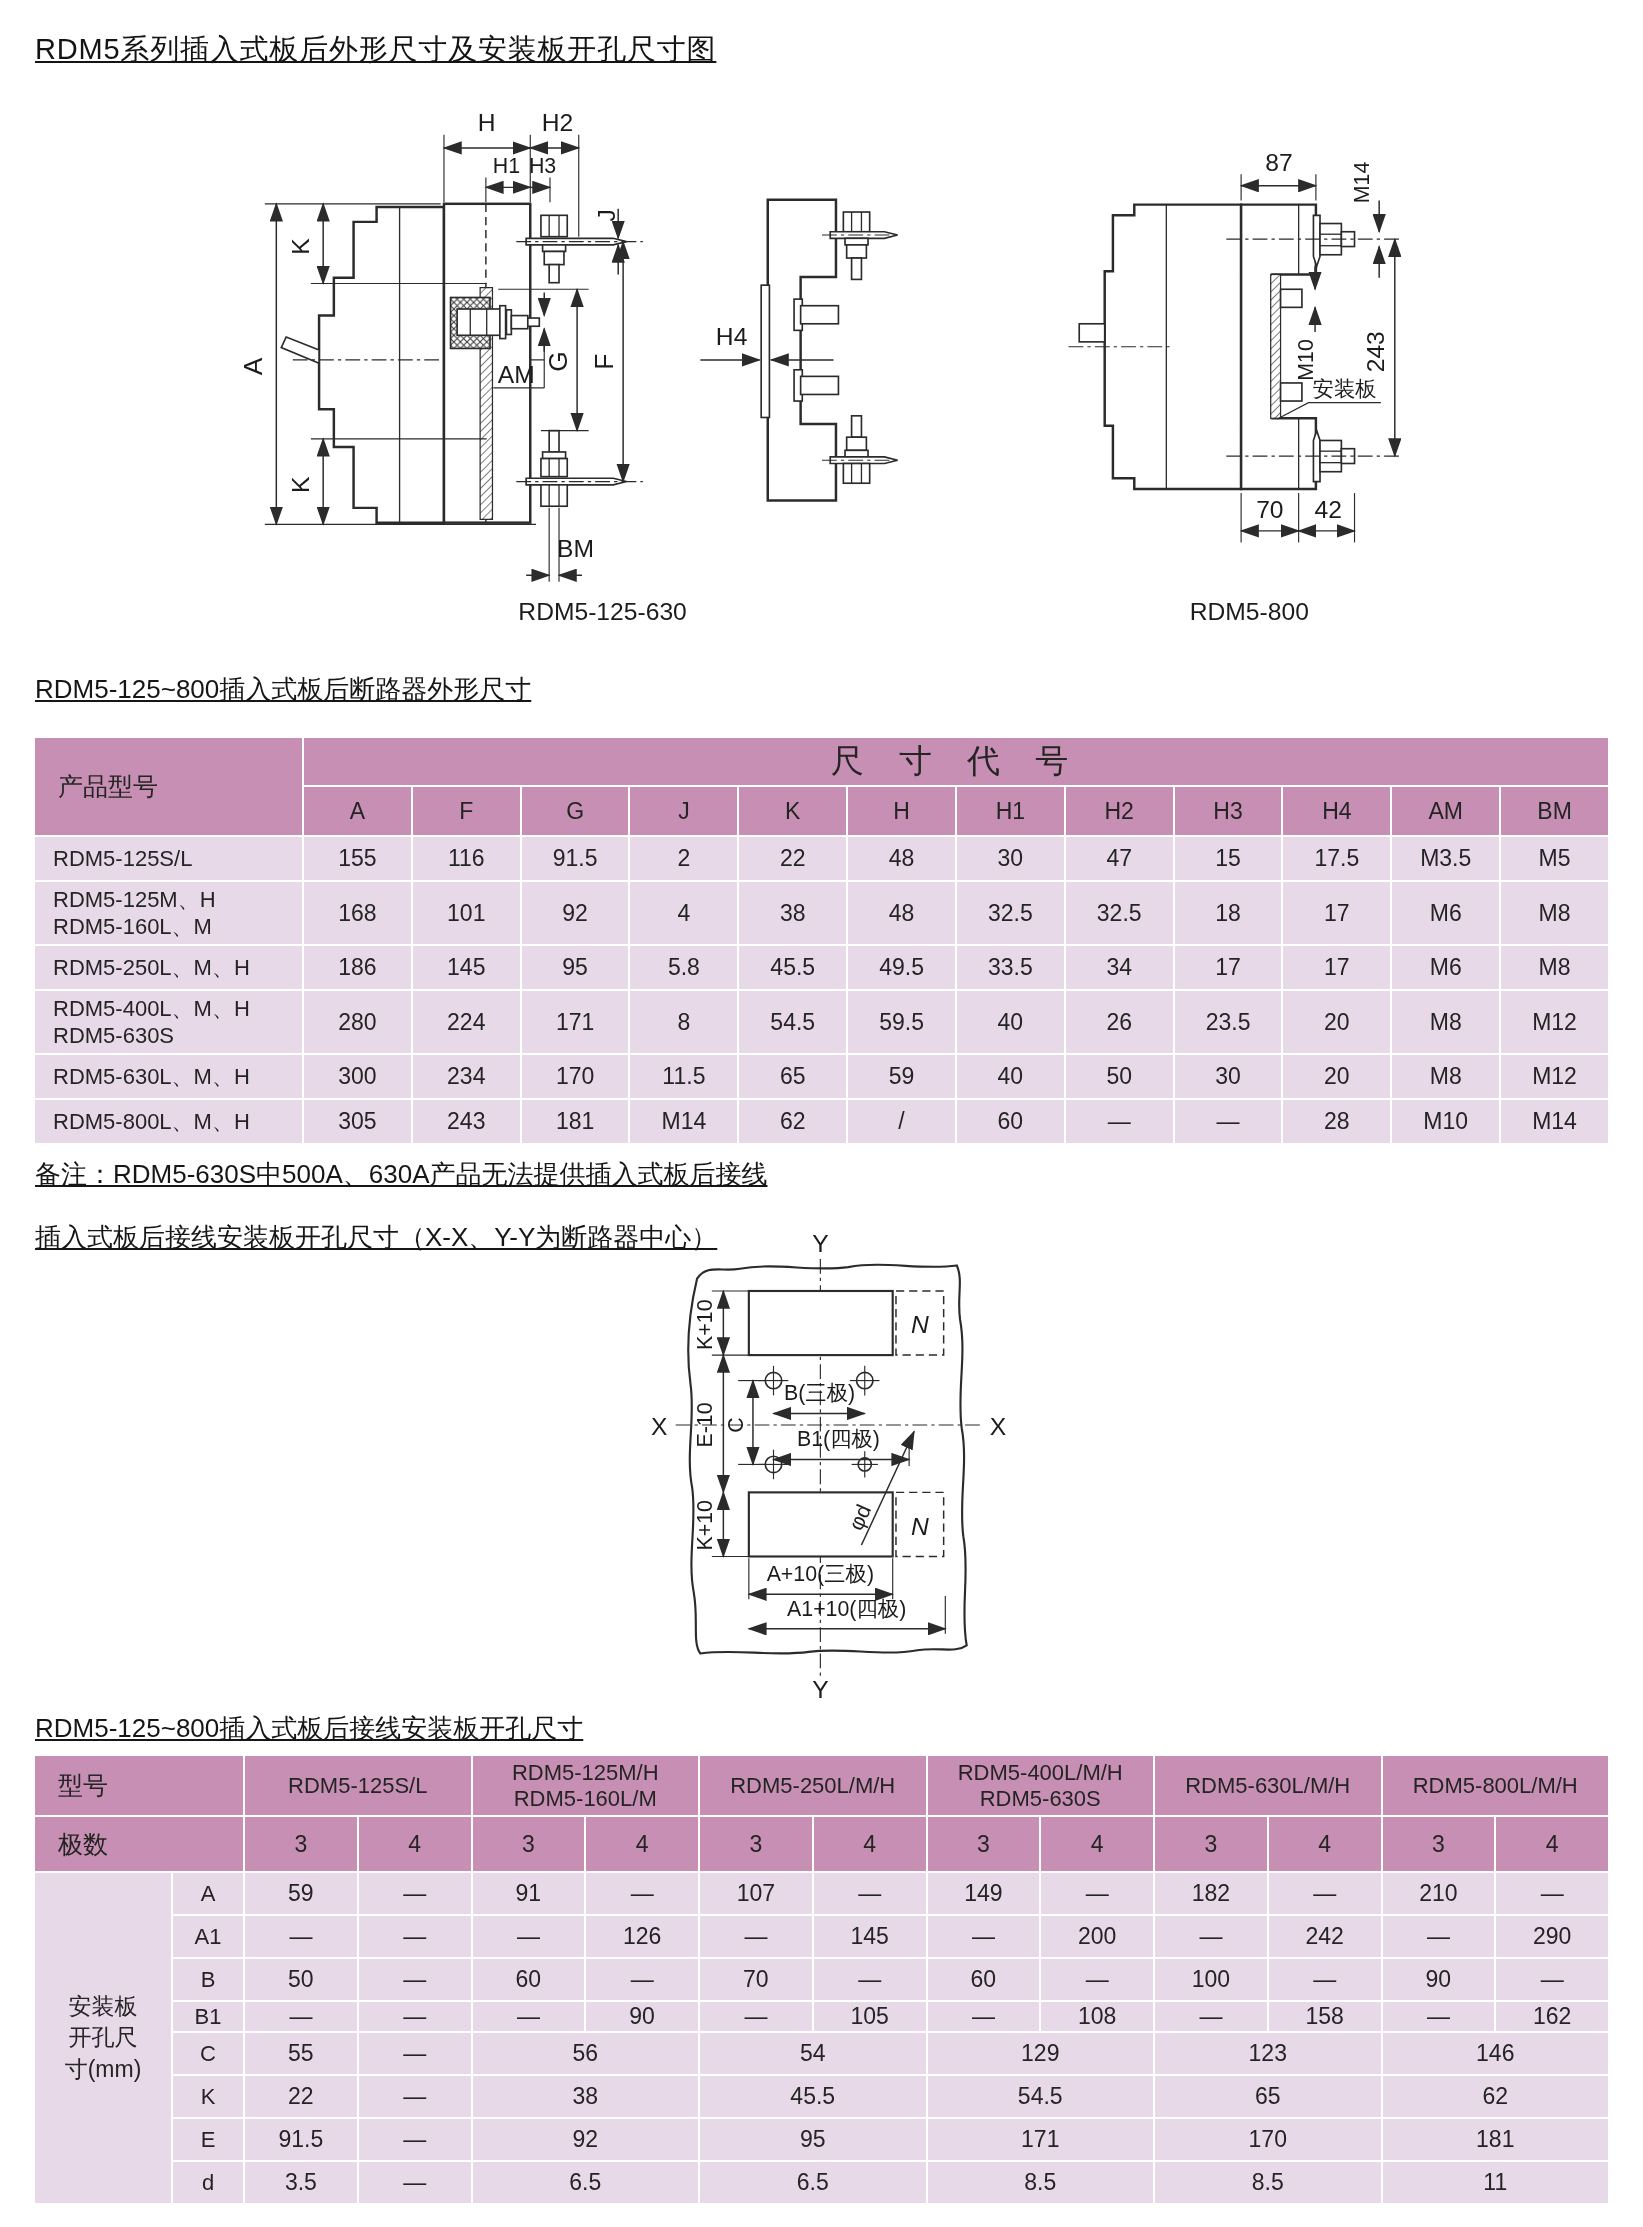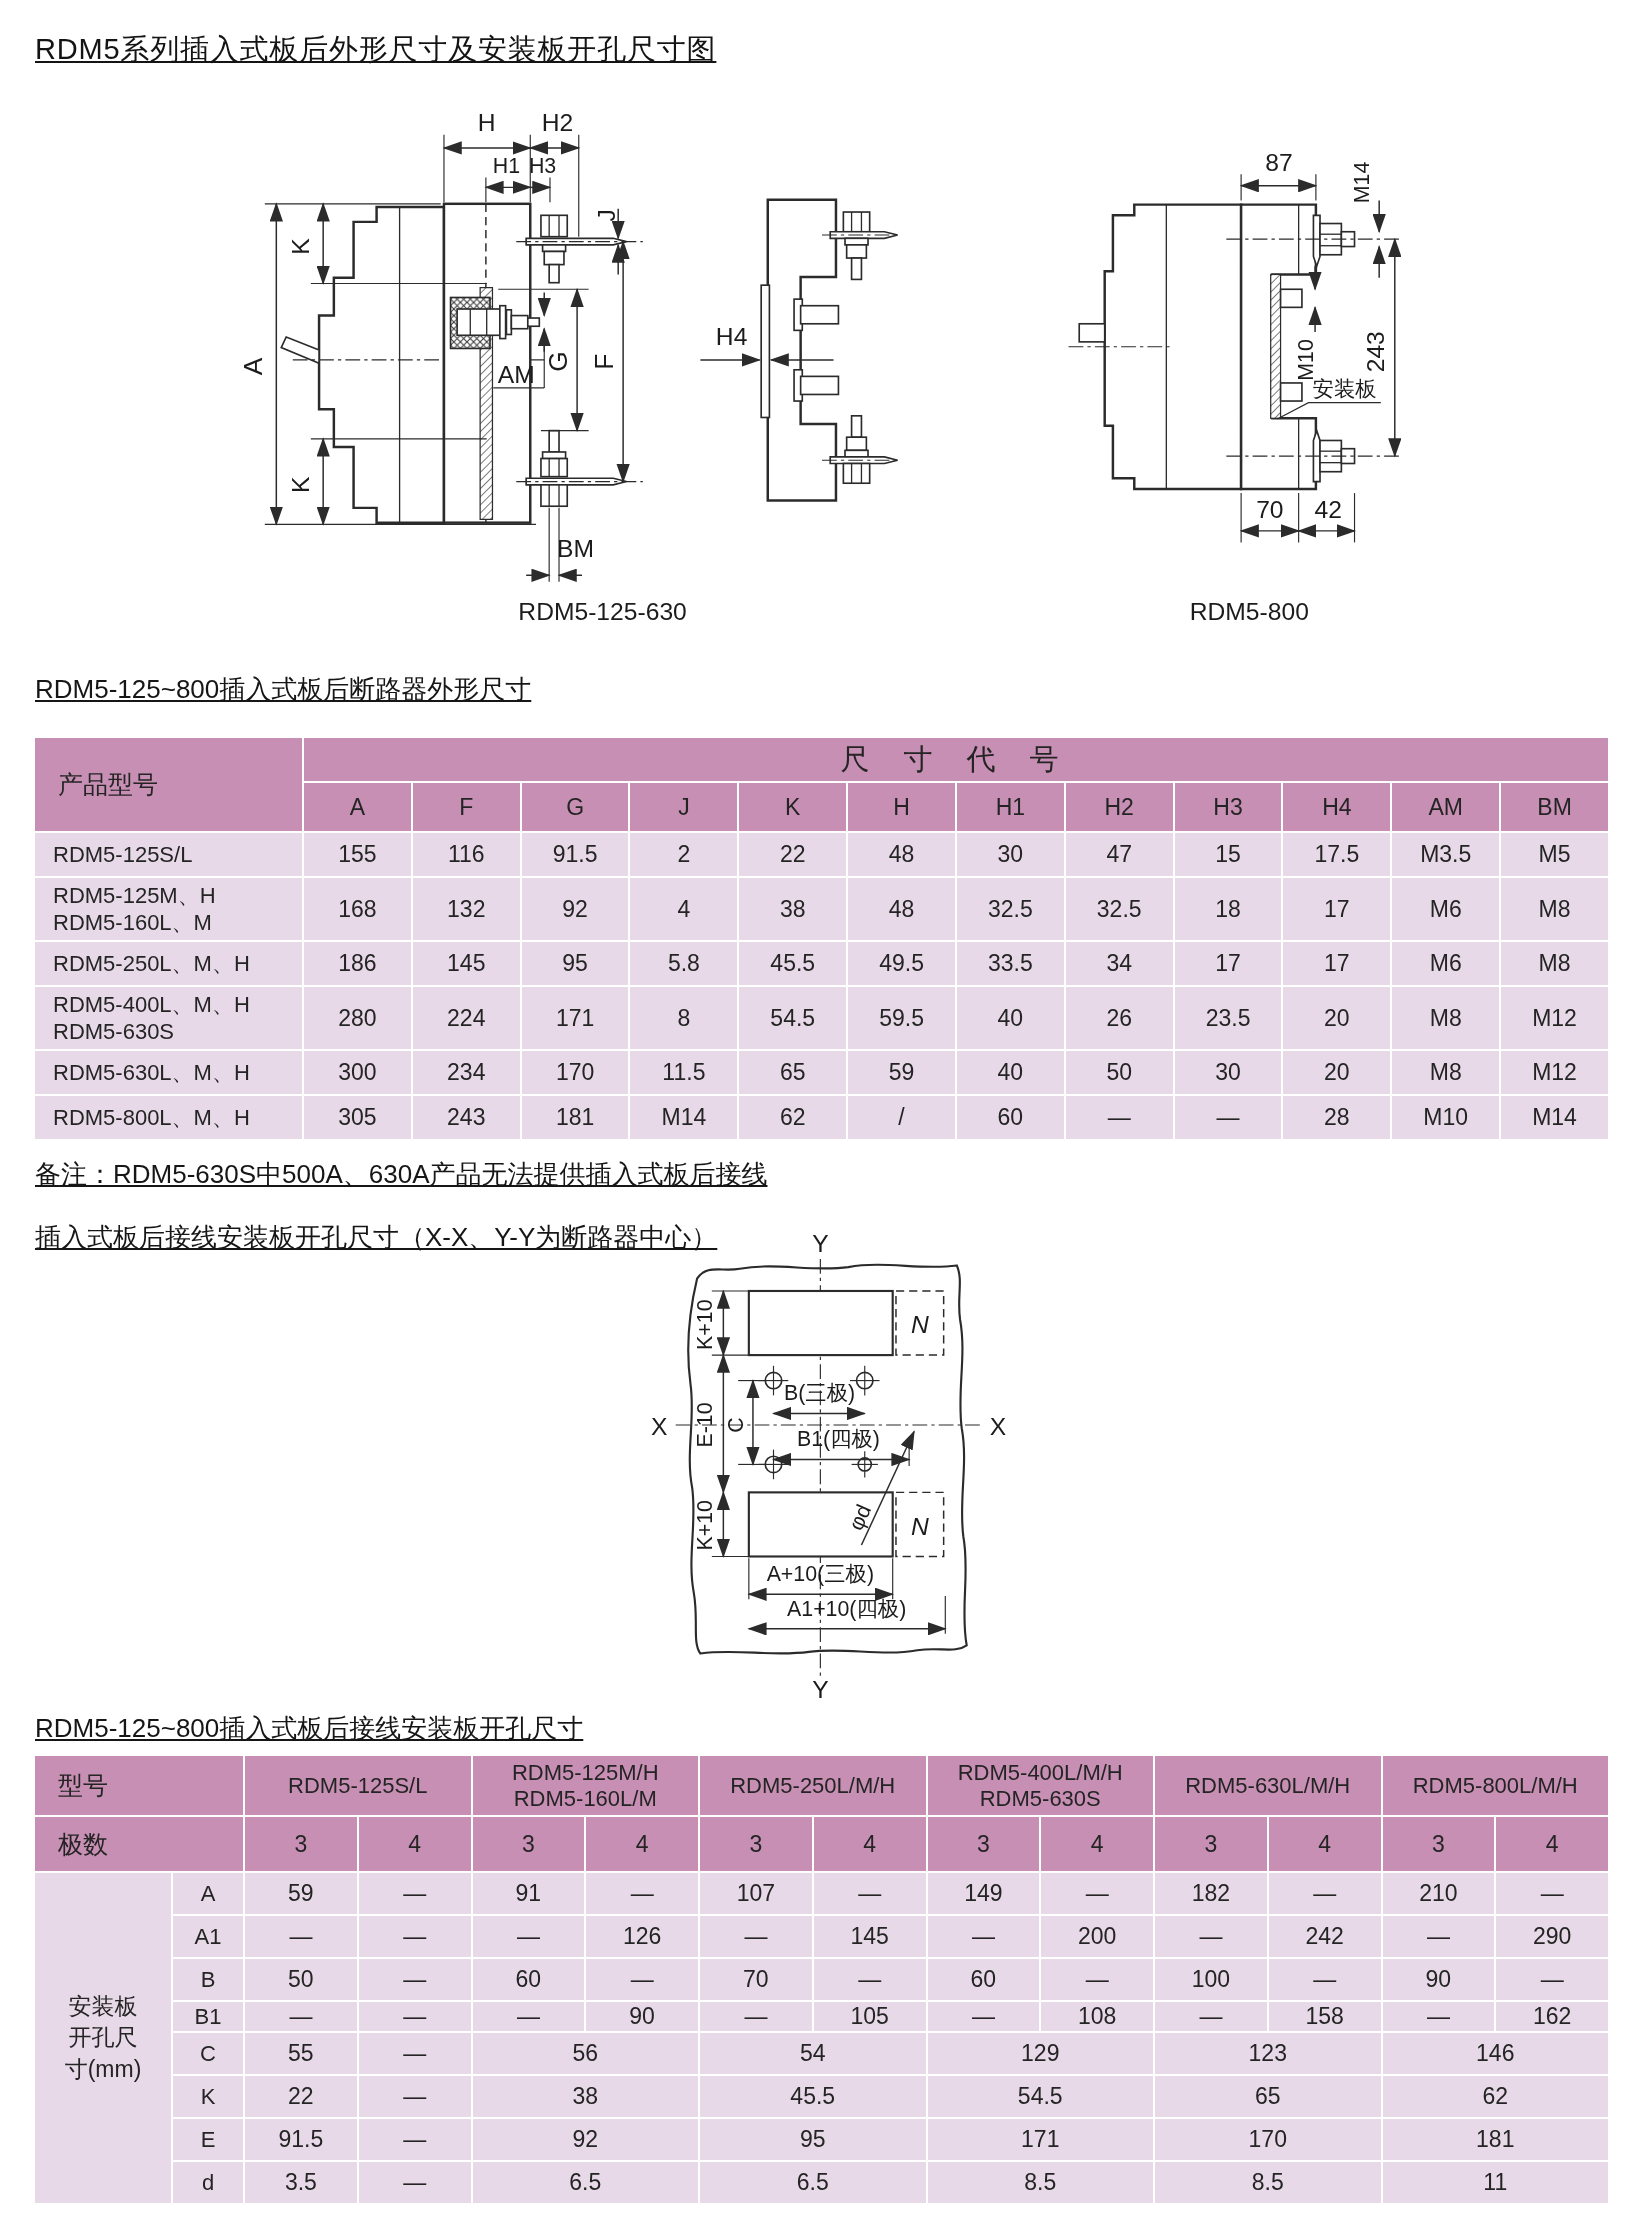--- a/index.html
+++ b/index.html
@@ -8,21 +8,21 @@
   .abs{position:absolute;}
   .t{position:absolute;left:35px;white-space:nowrap;text-decoration:underline;}
   .main-title{top:30px;font-size:29px;font-weight:400;letter-spacing:0.8px;color:#141414;margin:0;}
   .sec{font-size:26px;color:#161616;}
   .notetext{font-size:26px;color:#161616;}
   
   .ptable{position:absolute;border-collapse:separate;border-spacing:2.5px;table-layout:fixed;}
   .ptable th{background:#c78fb3;font-weight:400;color:#242424;}
   .ptable td{background:#e7d9e8;text-align:center;color:#242424;}
   th.hprod{font-size:25px;text-align:left;padding-left:23px;}
-  th.hgroup{font-size:29px;letter-spacing:13px;text-align:center;}
+  th.hgroup{font-size:33px;letter-spacing:13px;text-align:center;}
   th.hcol{font-size:23px;}
   td.model{text-align:left;padding-left:18px;font-size:22px;line-height:1.25;}
   td.val{font-size:23px;}
   th.m{font-size:22px;line-height:1.18;font-weight:400;}
   th.pole{font-size:23px;}
   td.glabel{font-size:23px;line-height:1.35;white-space:pre-line;}
   td.dimname{font-size:22px;}
   
   .body{fill:#fff;stroke:#2b2b2b;stroke-width:3;stroke-linejoin:miter;}
   .thin{fill:#fff;stroke:#2b2b2b;stroke-width:2;}
@@ -297,21 +297,21 @@
           <td class="val">17.5</td>
           <td class="val">M3.5</td>
           <td class="val">M5</td>
         </tr>
         <tr style="height: 62px;">
           <td class="model">
             <div>RDM5-125M、H</div>
             <div>RDM5-160L、M</div>
           </td>
           <td class="val">168</td>
-          <td class="val">132</td>
+          <td class="val">101</td>
           <td class="val">92</td>
           <td class="val">4</td>
           <td class="val">38</td>
           <td class="val">48</td>
           <td class="val">32.5</td>
           <td class="val">32.5</td>
           <td class="val">18</td>
           <td class="val">17</td>
           <td class="val">M6</td>
           <td class="val">M8</td>

